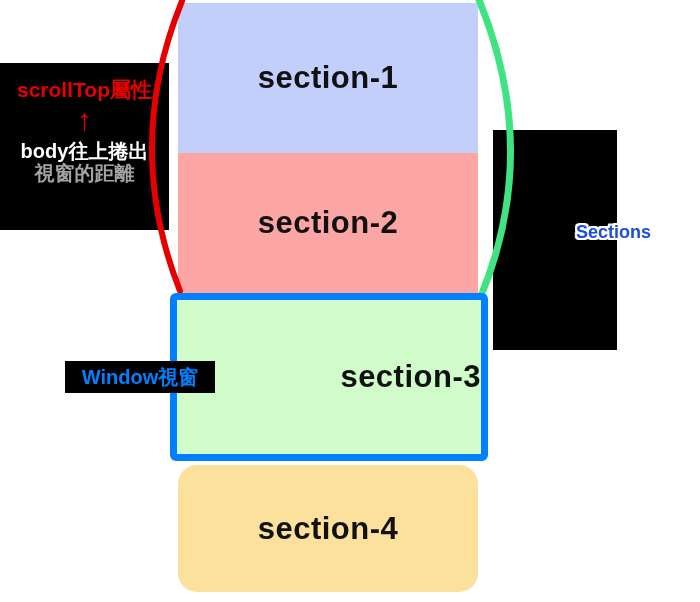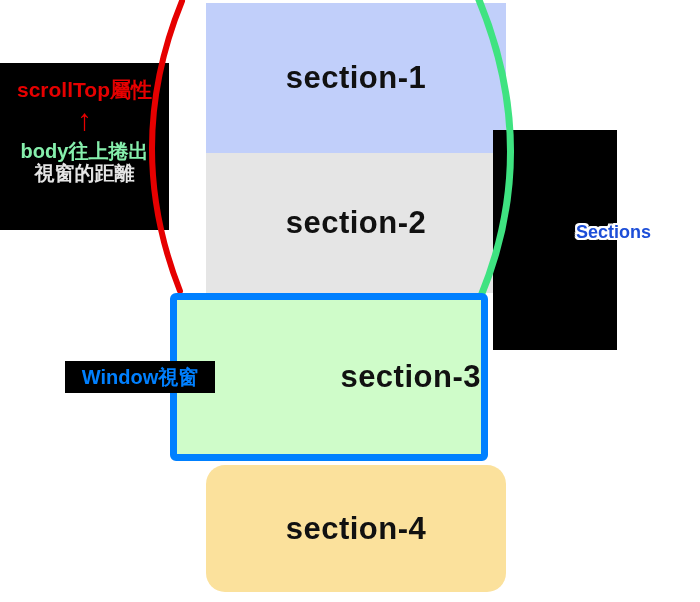--- a/index.html
+++ b/index.html
@@ -14,21 +14,20 @@
 
   
   .sec {
     position: absolute;
     left: 178px;
     width: 300px;
     display: flex;
     align-items: center;
     justify-content: center;
     z-index: 1;
-    margin-left: 28px;
   }
   .s1 { top: 3px;   height: 150px; }
   .s2 { top: 153px; height: 140px; }
   .s4 { top: 465px; height: 127px; border-radius: 19px; }
   .seclabel {
     font-size: 31px;
     font-weight: bold;
     color: #111111;
     letter-spacing: 0.5px;
   }
@@ -83,33 +82,33 @@
 </style>
 </head>
 <body>
 
 <div class="stage">
 
   <div class="sec s1" style="background-color: rgb(193, 207, 250);">
     <span class="seclabel">section-1</span>
   </div>
 
-  <div class="sec s2" style="background-color: #e5e5e5;">
+  <div class="sec s2" style="background-color: #fca5a5;">
     <span class="seclabel">section-2</span>
   </div>
 
   <div class="sec s4" style="background-color: rgb(251, 225, 156);">
     <span class="seclabel">section-4</span>
   </div>
 
   <div class="note-box scrolltop-box">
     <div class="line1" style="color: rgb(230, 0, 0);">scrollTop屬性</div>
     <div class="arrow" style="color: rgb(230, 0, 0);">↑</div>
-    <div class="line2" style="color: #86efac;">body往上捲出</div>
-    <div class="line3" style="color: #e5e5e5;">視窗的距離</div>
+    <div class="line2" style="color: #ffffff;">body往上捲出</div>
+    <div class="line3" style="color: #a3a3a3;">視窗的距離</div>
   </div>
 
   <div class="note-box right-box"></div>
 
   <svg class="arcs" width="700" height="602" viewBox="0 0 700 602">
     <path d="M 182 1 Q 123 146 180 291" fill="none" stroke-width="6" stroke-linecap="round" stroke="#E60000"></path>
     <path d="M 479 0 Q 541 150 481 296" fill="none" stroke-width="7" stroke-linecap="round" stroke="#3FE381"></path>
   </svg>
 
   <div class="viewport" style="background-color: rgb(207, 252, 201); border-color: rgb(0, 128, 255);">

